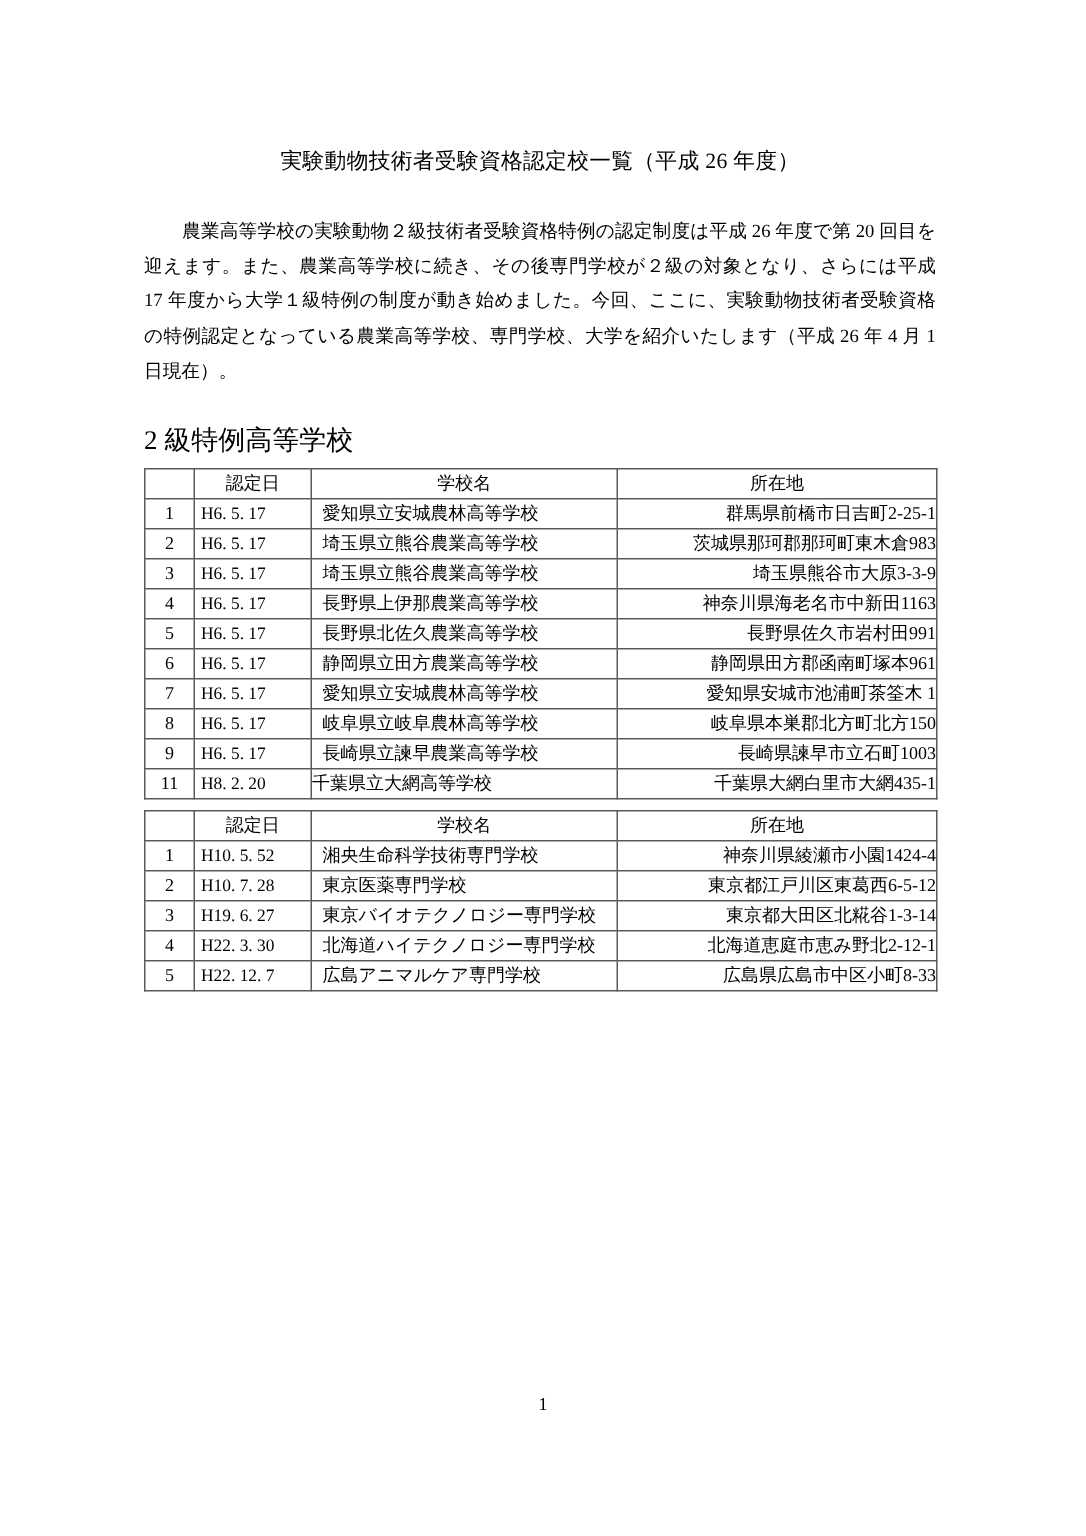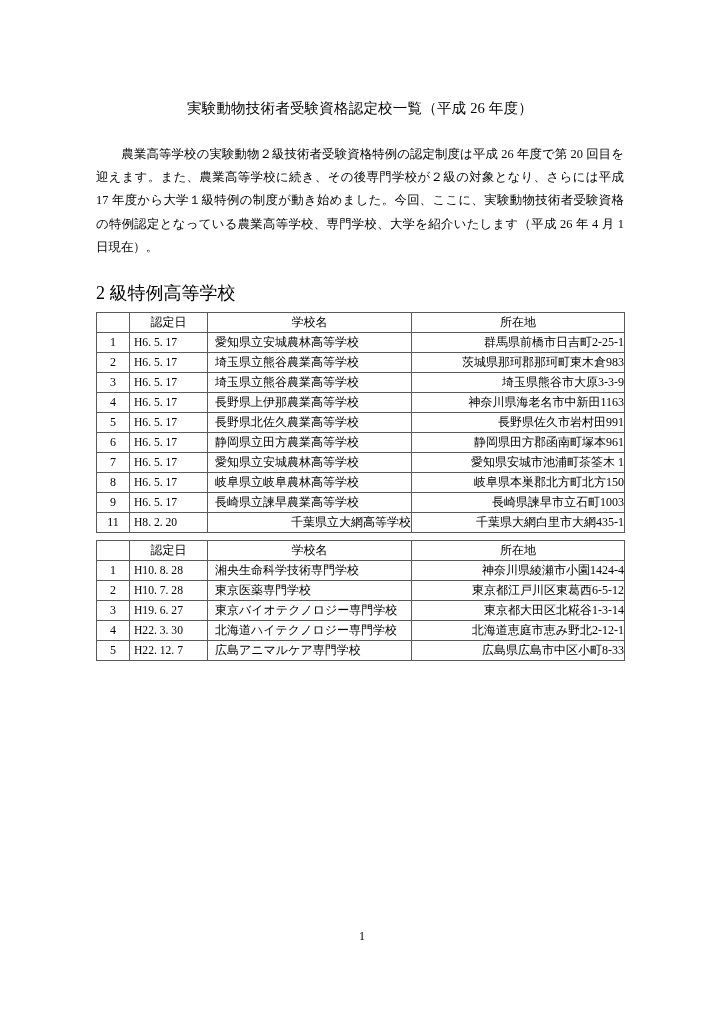--- a/index.html
+++ b/index.html
@@ -86,21 +86,21 @@
   .col-addr  { width: 212px; text-align: right; padding-left: 5px !important; }
 
   thead .col-date,
   thead .col-name,
   thead .col-addr {
     text-align: center;
     padding-left: 0 !important;
   }
 
   td.name-centered {
-    text-align: right;
+    text-align: left;
     padding-left: 0 !important;
   }
 
   .date-cell { font-size: 11.6px; }
 
   
   .page-number {
     position: absolute;
     left: 0;
     right: 0;
@@ -201,21 +201,21 @@
         <tr>
           <th class="col-idx"></th>
           <th class="col-date">認定日</th>
           <th class="col-name">学校名</th>
           <th class="col-addr">所在地</th>
         </tr>
       </thead>
       <tbody>
         <tr>
           <td class="col-idx">1</td>
-          <td class="col-date date-cell">H10. 8. 28</td>
+          <td class="col-date date-cell">H10. 5. 52</td>
           <td class="col-name">湘央生命科学技術専門学校</td>
           <td class="col-addr">神奈川県綾瀬市小園1424-4</td>
         </tr>
         <tr>
           <td class="col-idx">2</td>
           <td class="col-date date-cell">H10. 7. 28</td>
           <td class="col-name">東京医薬専門学校</td>
           <td class="col-addr">東京都江戸川区東葛西6-5-12</td>
         </tr>
         <tr>

